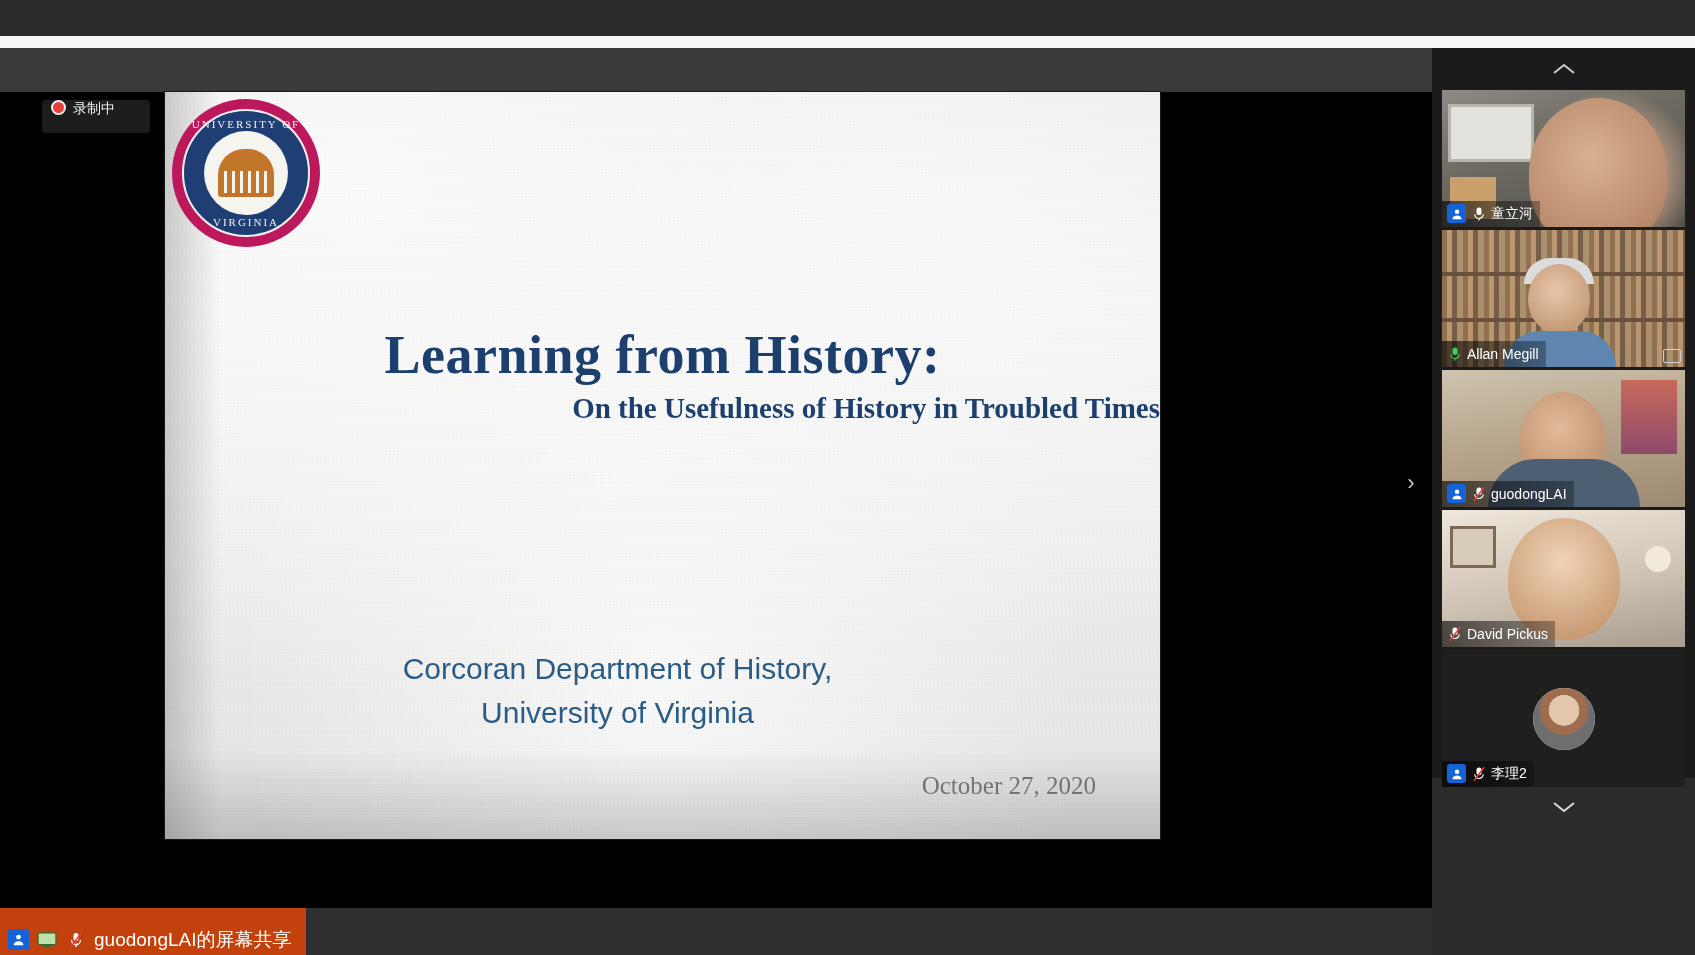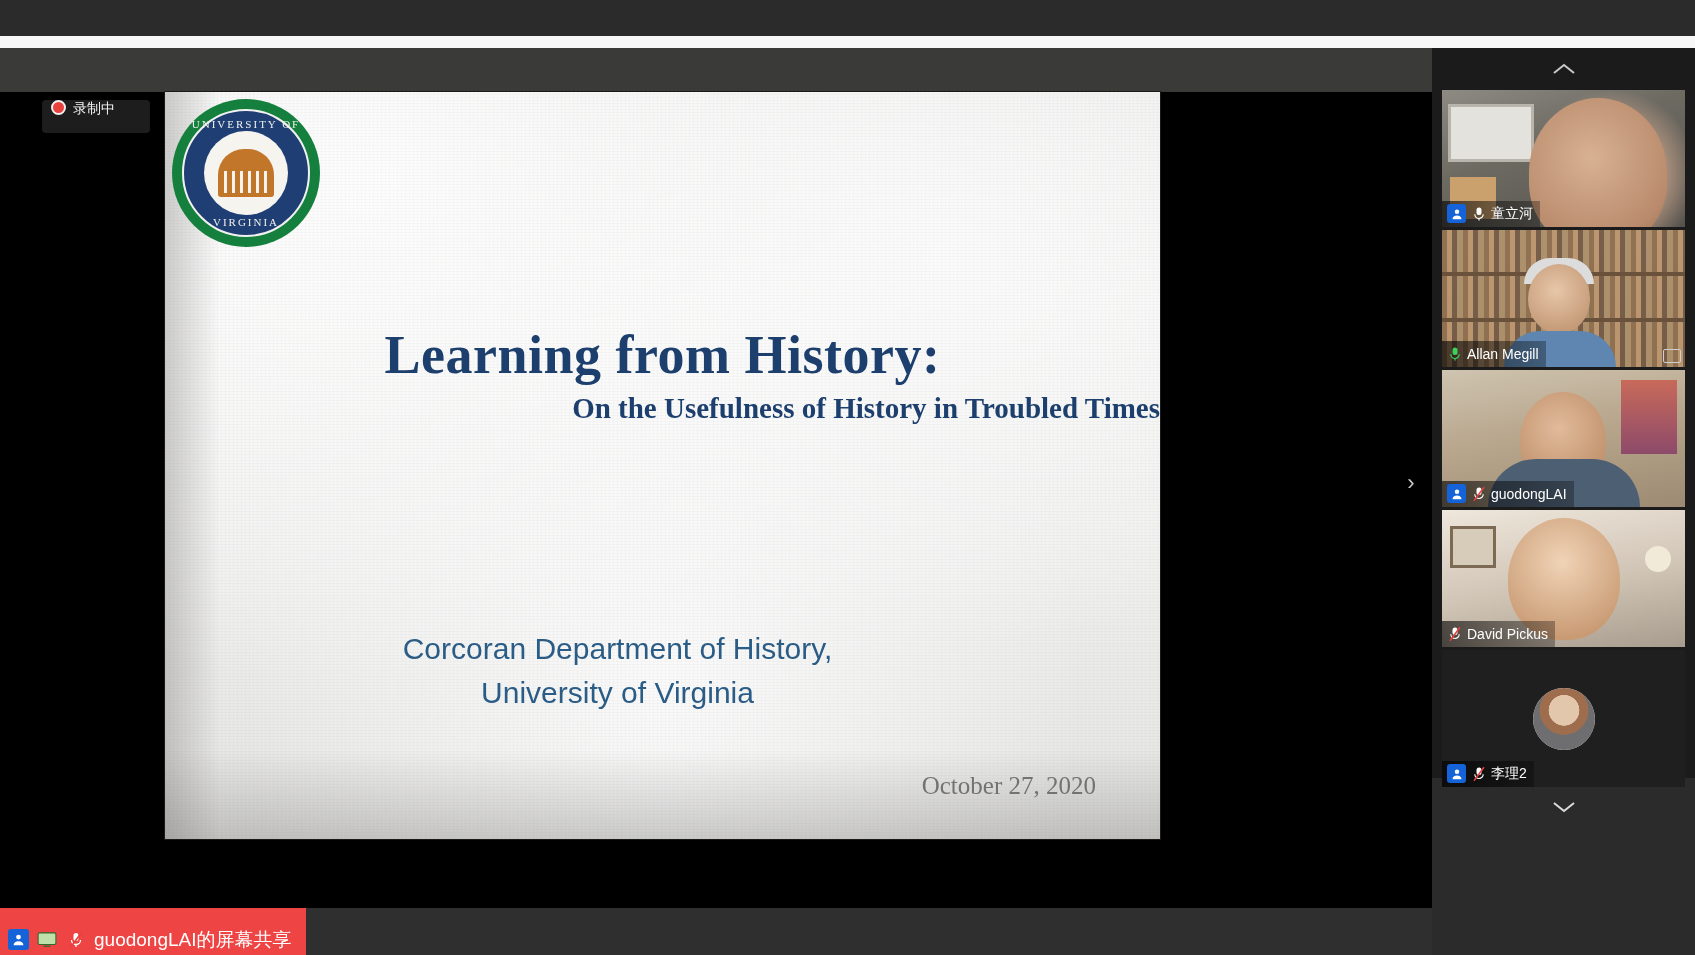--- a/index.html
+++ b/index.html
@@ -108,21 +108,21 @@
   .slide-smudge-b {
     position: absolute; left: 0; bottom: 0; width: 995px; height: 90px;
     background: linear-gradient(0deg, rgba(110,108,106,0.30), rgba(110,108,106,0));
   }
 
   
   .seal {
     position: absolute; left: 7px; top: 7px;
     width: 148px; height: 148px;
     border-radius: 50%;
-    background: #15803d;
+    background: #be185d;
     display: flex; align-items: center; justify-content: center;
   }
   .seal-inner {
     width: 128px; height: 128px; border-radius: 50%;
     border: 2px solid #f1f1ef;
     background: #1f3f74;
     position: relative;
     display: flex; align-items: center; justify-content: center;
   }
   .seal-core {
@@ -171,21 +171,21 @@
     color: #1c3f6e;
   }
   .slide-presenter {
     position: absolute; left: 0; top: 480px; width: 995px;
     text-align: center;
     font-family: "Liberation Serif", serif;
     font-size: 40px;
     color: #26557f;
   }
   .slide-affil {
-    position: absolute; left: 0; top: 535px; width: 905px;
+    position: absolute; left: 0; top: 555px; width: 905px;
     text-align: center;
     font-family: "Liberation Sans", sans-serif;
     font-size: 30px;
     line-height: 1.45;
     color: #2a5c86;
   }
   .slide-date {
     position: absolute; right: 64px; top: 680px;
     font-family: "Liberation Serif", serif;
     font-size: 25px;
@@ -207,21 +207,21 @@
     position: absolute;
     left: 0; bottom: 0;
     width: 1432px; height: 47px;
     background: #2f2f2f;
     display: flex; align-items: center;
   }
   .share-chip {
     display: flex; align-items: center; gap: 7px;
     height: 47px;
     padding: 16px 14px 0 8px;
-    background: #ef4444;
+    background: #c2410c;
   }
   .share-chip .mini-ico {
     width: 22px; height: 22px;
     display: flex; align-items: center; justify-content: center;
   }
   .share-chip-text {
     color: #fff; font-size: 19px;
   }
   .chip-person {
     width: 21px; height: 21px; border-radius: 3px;

